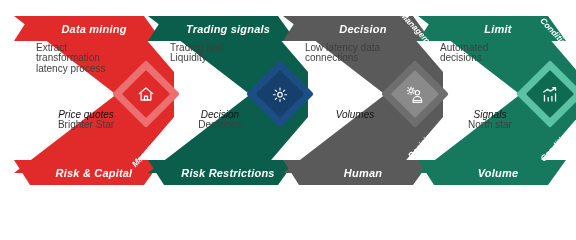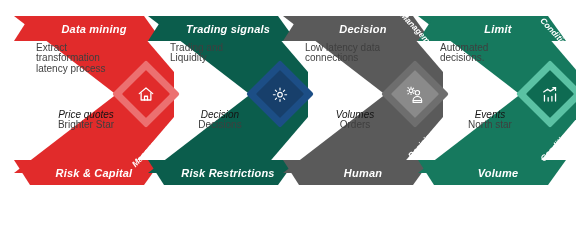--- a/index.html
+++ b/index.html
@@ -234,21 +234,20 @@
           </svg>
       </div>
       <span class="label">Human</span>
     </div>
     <div class="copy upper">
       <div class="line">Low latency data</div>
       <div class="line">connections</div>
     </div>
     <div class="copy lower">
       <div class="line strong">Volumes</div>
-      <div class="line">Orders</div>
     </div>
     <div class="diamond" style="background:#6E6E6E;">
       <div class="inner" style="background:#8A8A8A;">
         <svg width="19" height="19" viewBox="0 0 24 24" fill="none" stroke="#fff" stroke-width="1.4" stroke-linecap="round" stroke-linejoin="round">
           <circle cx="7" cy="7" r="2.4"></circle>
           <path d="M7 3.2v-.9M7 11.7v-.9M10.8 7h.9M2.3 7h.9M9.7 4.3l.6-.6M3.7 10.3l-.6.6M9.7 9.7l.6.6M3.7 3.7l-.6-.6"></path>
           <circle cx="15" cy="9.5" r="2.8"></circle>
           <path d="M9.6 19.5c0-3 2.4-5.2 5.4-5.2s5.4 2.2 5.4 5.2"></path>
           <path d="M9.6 19.5h10.8v2.3H9.6z"></path>
         </svg>
@@ -287,21 +286,21 @@
             <polygon points="0,0 148,0 130,25 16,25" fill="#16795E"></polygon>
           </svg>
       </div>
       <span class="label">Volume</span>
     </div>
     <div class="copy upper">
       <div class="line">Automated</div>
       <div class="line">decisions.</div>
     </div>
     <div class="copy lower">
-      <div class="line strong">Events</div>
+      <div class="line strong">Signals</div>
       <div class="line">North star</div>
     </div>
     <div class="diamond" style="background:#5BC2A4;">
       <div class="inner" style="background:#0E6B52;">
         <svg width="19" height="19" viewBox="0 0 24 24" fill="none" stroke="#fff" stroke-width="1.6" stroke-linecap="round" stroke-linejoin="round">
           <path d="M4 8.5 9 5l3.5 2.5L19 3.2"></path>
             <path d="M15.6 3.2H19v3.4"></path>
           <path d="M5 20v-7M9.7 20v-4.4M14.4 20v-6M19 20v-9"></path>
         </svg>
       </div>

